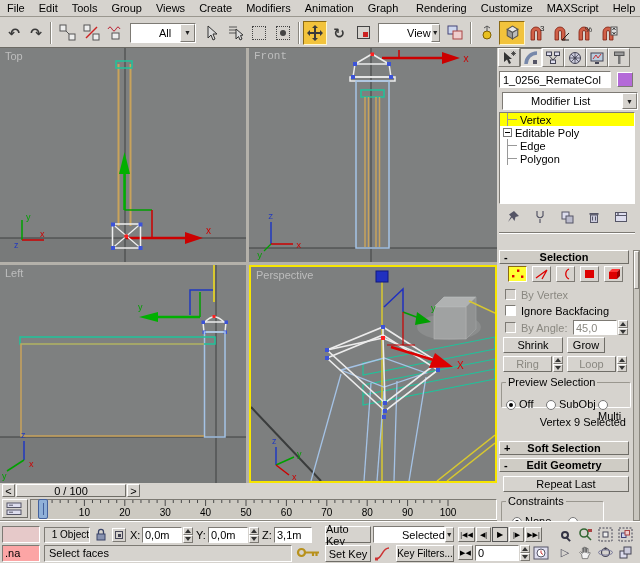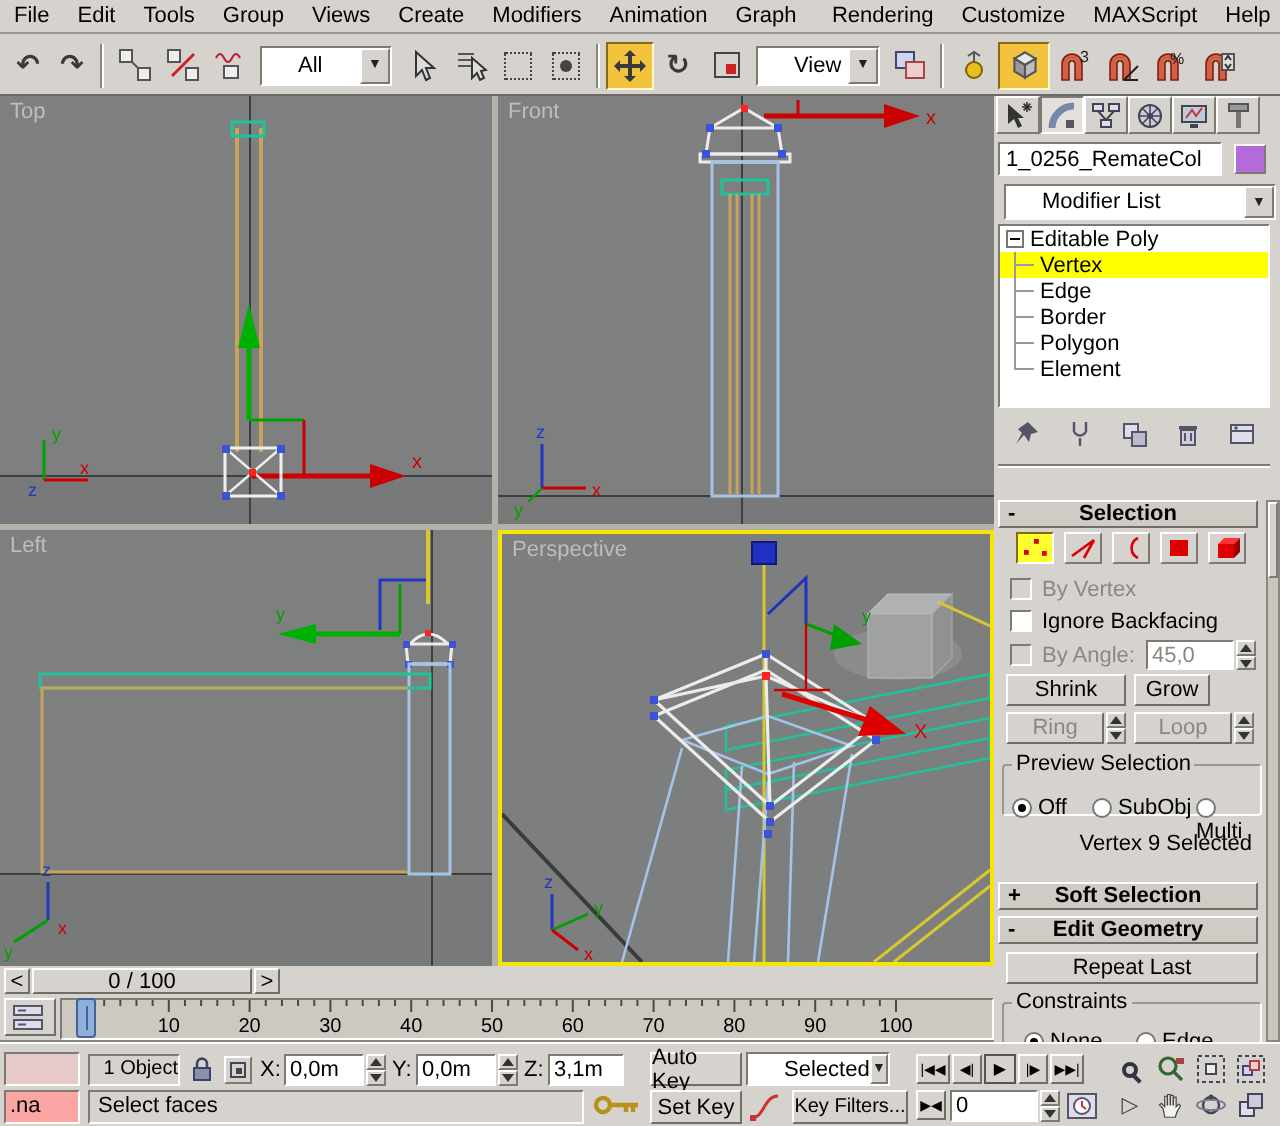--- a/index.html
+++ b/index.html
@@ -20,30 +20,30 @@
     display:flex; align-items:center; padding-left:3px; background:#d6d3ce;
     border-bottom:1px solid #6c6a64; }
   .tbtn { width:24px; height:24px; display:flex; align-items:center; justify-content:center;
     position:relative; flex:0 0 auto; }
   .tbtn.small { width:22px; }
   .tbtn.active { background:#f2c33c; border:1px solid; border-color:#8a6914 #fff7d0 #fff7d0 #8a6914; }
   .tsep { width:2px; height:22px; margin:0 3px; border-left:1px solid #8a877f; border-right:1px solid #fff; flex:0 0 auto; }
   .glyph { font-size:14px; color:#3a3a3a; font-weight:bold; }
   .ddl { height:20px; background:#fff; display:flex; align-items:center; flex:0 0 auto;
     border:1px solid; border-color:#7d7a74 #fff #fff #7d7a74; margin:0 3px; }
-  .ddl .txt { flex:1; padding-left:18px; }
+  .ddl .txt { flex:1; padding-left:8px;margin-left:20px; }
   .ddl .arw { width:15px; height:100%; display:flex; align-items:center; justify-content:center;
     border:1px solid; border-color:#fff #7d7a74 #7d7a74 #fff; background:#d6d3ce; font-size:7px; color:#222; }
 
   
   #viewports { position:absolute; top:48px; left:0; width:497px; height:435px; background:#b4b1aa; }
   .vp { position:absolute; background:#7e8080; overflow:hidden; }
   .vp-label { position:absolute; top:2px; left:5px; color:#bdbdbd; z-index:3; }
   #vp-top  { left:0; top:0; width:246px; height:214px; }
-  #vp-front{ left:249px; top:0; width:248px; height:214px; }
+  #vp-front{ left:249px; top:0; width:248px; height:214px;font-family:Liberation Mono, monospace; }
   #vp-left { left:0; top:217px; width:246px; height:218px; }
   #vp-persp{ left:249px; top:217px; width:248px; height:218px; border:2px solid #f6e500; }
   .vp svg { position:absolute; top:0; left:0; }
 
   
   #cmdpanel { position:absolute; left:497px; top:48px; width:143px; height:473px; background:#d6d3ce; }
   #paneltabs { position:absolute; top:0; left:1px; height:20px; display:flex; }
   .ptab { width:22px; height:19px; display:flex; align-items:center; justify-content:center;
     border:1px solid; border-color:#fff #7d7a74 #7d7a74 #fff; background:#d6d3ce; }
   .ptab.active { border-color:#7d7a74 #fff #fff #7d7a74; background:#e3e0db; }
@@ -477,43 +477,35 @@
 
   <input id="objname" value="1_0256_RemateCol" style="">
   <span id="objcolor" style="background:#b46ad8"></span>
 
   <div class="ddl panel-ddl" style="top:44px">
     <span class="txt">Modifier List</span>
     <span class="arw">▼</span>
   </div>
 
   <div id="stackbox">
+    <div class="stackrow sel">
+      <span class="twig"></span>
+      <span>Vertex</span>
+    </div>
     <div class="stackrow">
       <span class="minusbox"></span>
       <span>Editable Poly</span>
-    </div>
-    <div class="stackrow sel">
-      <span class="twig"></span>
-      <span>Vertex</span>
     </div>
     <div class="stackrow">
       <span class="twig"></span>
       <span>Edge</span>
     </div>
     <div class="stackrow">
       <span class="twig"></span>
-      <span>Border</span>
-    </div>
-    <div class="stackrow">
-      <span class="twig"></span>
       <span>Polygon</span>
-    </div>
-    <div class="stackrow">
-      <span class="twig last"></span>
-      <span>Element</span>
     </div>
   </div>
 
   <div id="stacktools">
     <span class="stool">
       <svg width="14" height="14" viewBox="0 0 14 14">
           <path d="M8 1 l5 5 -3.5 1 -1 4 -2.5 -3.5 -4 4.5 3 -5.5 -2 -2 z" fill="#556"></path>
         </svg>
     </span>
     <span class="stool">
@@ -618,21 +610,21 @@
     <span class="pm">+</span>
     <span>Soft Selection</span>
   </div>
   <div class="rollhead" style="top:410px">
     <span class="pm">-</span>
     <span>Edit Geometry</span>
   </div>
 
   <span class="pbtn" style="top:428px;left:6px;width:126px">Repeat Last</span>
 
-  <fieldset class="fieldset" style="top:447px;left:4px;width:130px;height:28px">
+  <fieldset class="fieldset" style="top:447px;left:4px;width:103px;height:28px">
     <legend>Constraints</legend>
     <span style="position:absolute;left:10px;top:8px"><span class="radio sel"></span><span>None</span></span>
     <span style="position:absolute;left:66px;top:8px"><span class="radio"></span><span>Edge</span></span>
   </fieldset>
 
   <div id="cp-scroll">
     <div id="cp-thumb" class="raised"></div>
   </div>
 </div>
 

